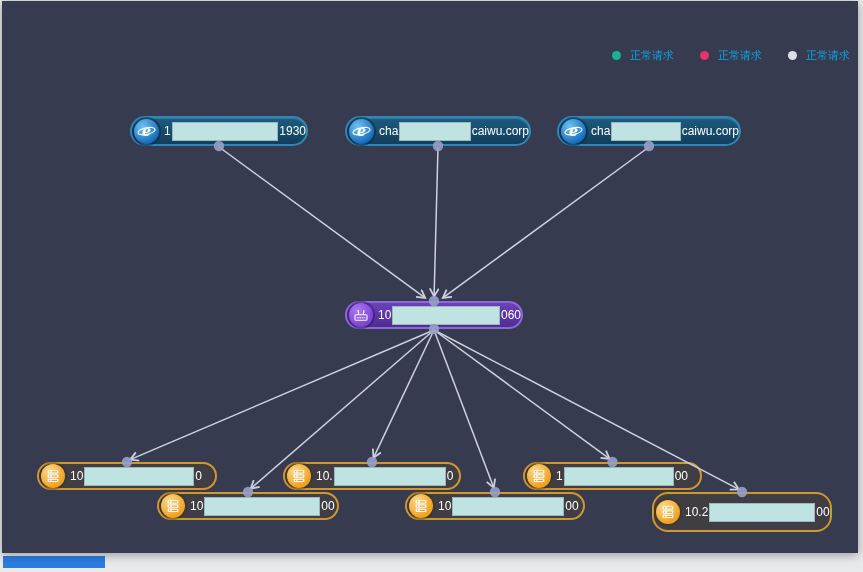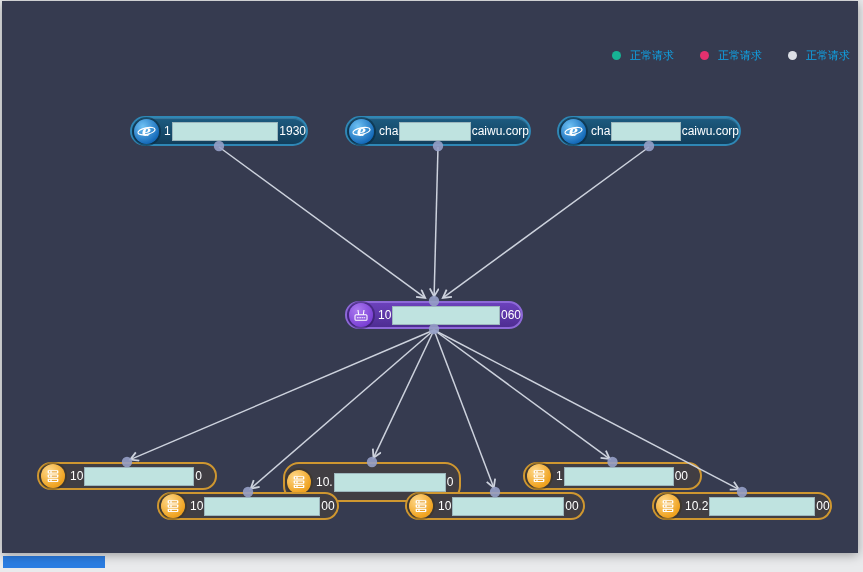--- a/index.html
+++ b/index.html
@@ -158,21 +158,21 @@
                 <rect x="10" y="11.4" width="8" height="1.6"></rect>
                 <rect x="6" y="17.8" width="2" height="1.6"></rect>
                 <rect x="10" y="17.8" width="8" height="1.6"></rect>
               </g>
             </svg>
           </span>
           <span class="label">10</span>
           <span class="redact" style="width: 110px;"></span>
           <span class="label">0</span>
         </div>
-        <div class="node node-database" style="left: 281px; top: 461px; width: 178px; height: 40px;">
+        <div class="node node-database" style="left: 281px; top: 461px; width: 178px; height: 28px;">
           <span class="badge">
             <svg viewBox="0 0 24 24" width="16" height="16">
               <g fill="#fff">
                 <rect x="4" y="3.2" width="16" height="5" rx="1.2"></rect>
                 <rect x="4" y="9.6" width="16" height="5" rx="1.2"></rect>
                 <rect x="4" y="16" width="16" height="5" rx="1.2"></rect>
               </g>
               <g fill="#e69a1e">
                 <rect x="6" y="5" width="2" height="1.6"></rect>
                 <rect x="10" y="5" width="8" height="1.6"></rect>
@@ -246,21 +246,21 @@
                 <rect x="10" y="11.4" width="8" height="1.6"></rect>
                 <rect x="6" y="17.8" width="2" height="1.6"></rect>
                 <rect x="10" y="17.8" width="8" height="1.6"></rect>
               </g>
             </svg>
           </span>
           <span class="label">10</span>
           <span class="redact" style="width: 112px;"></span>
           <span class="label">00</span>
         </div>
-        <div class="node node-database" style="left: 650px; top: 491px; width: 180px; height: 28px;">
+        <div class="node node-database" style="left: 650px; top: 491px; width: 180px; height: 40px;">
           <span class="badge">
             <svg viewBox="0 0 24 24" width="16" height="16">
               <g fill="#fff">
                 <rect x="4" y="3.2" width="16" height="5" rx="1.2"></rect>
                 <rect x="4" y="9.6" width="16" height="5" rx="1.2"></rect>
                 <rect x="4" y="16" width="16" height="5" rx="1.2"></rect>
               </g>
               <g fill="#e69a1e">
                 <rect x="6" y="5" width="2" height="1.6"></rect>
                 <rect x="10" y="5" width="8" height="1.6"></rect>

